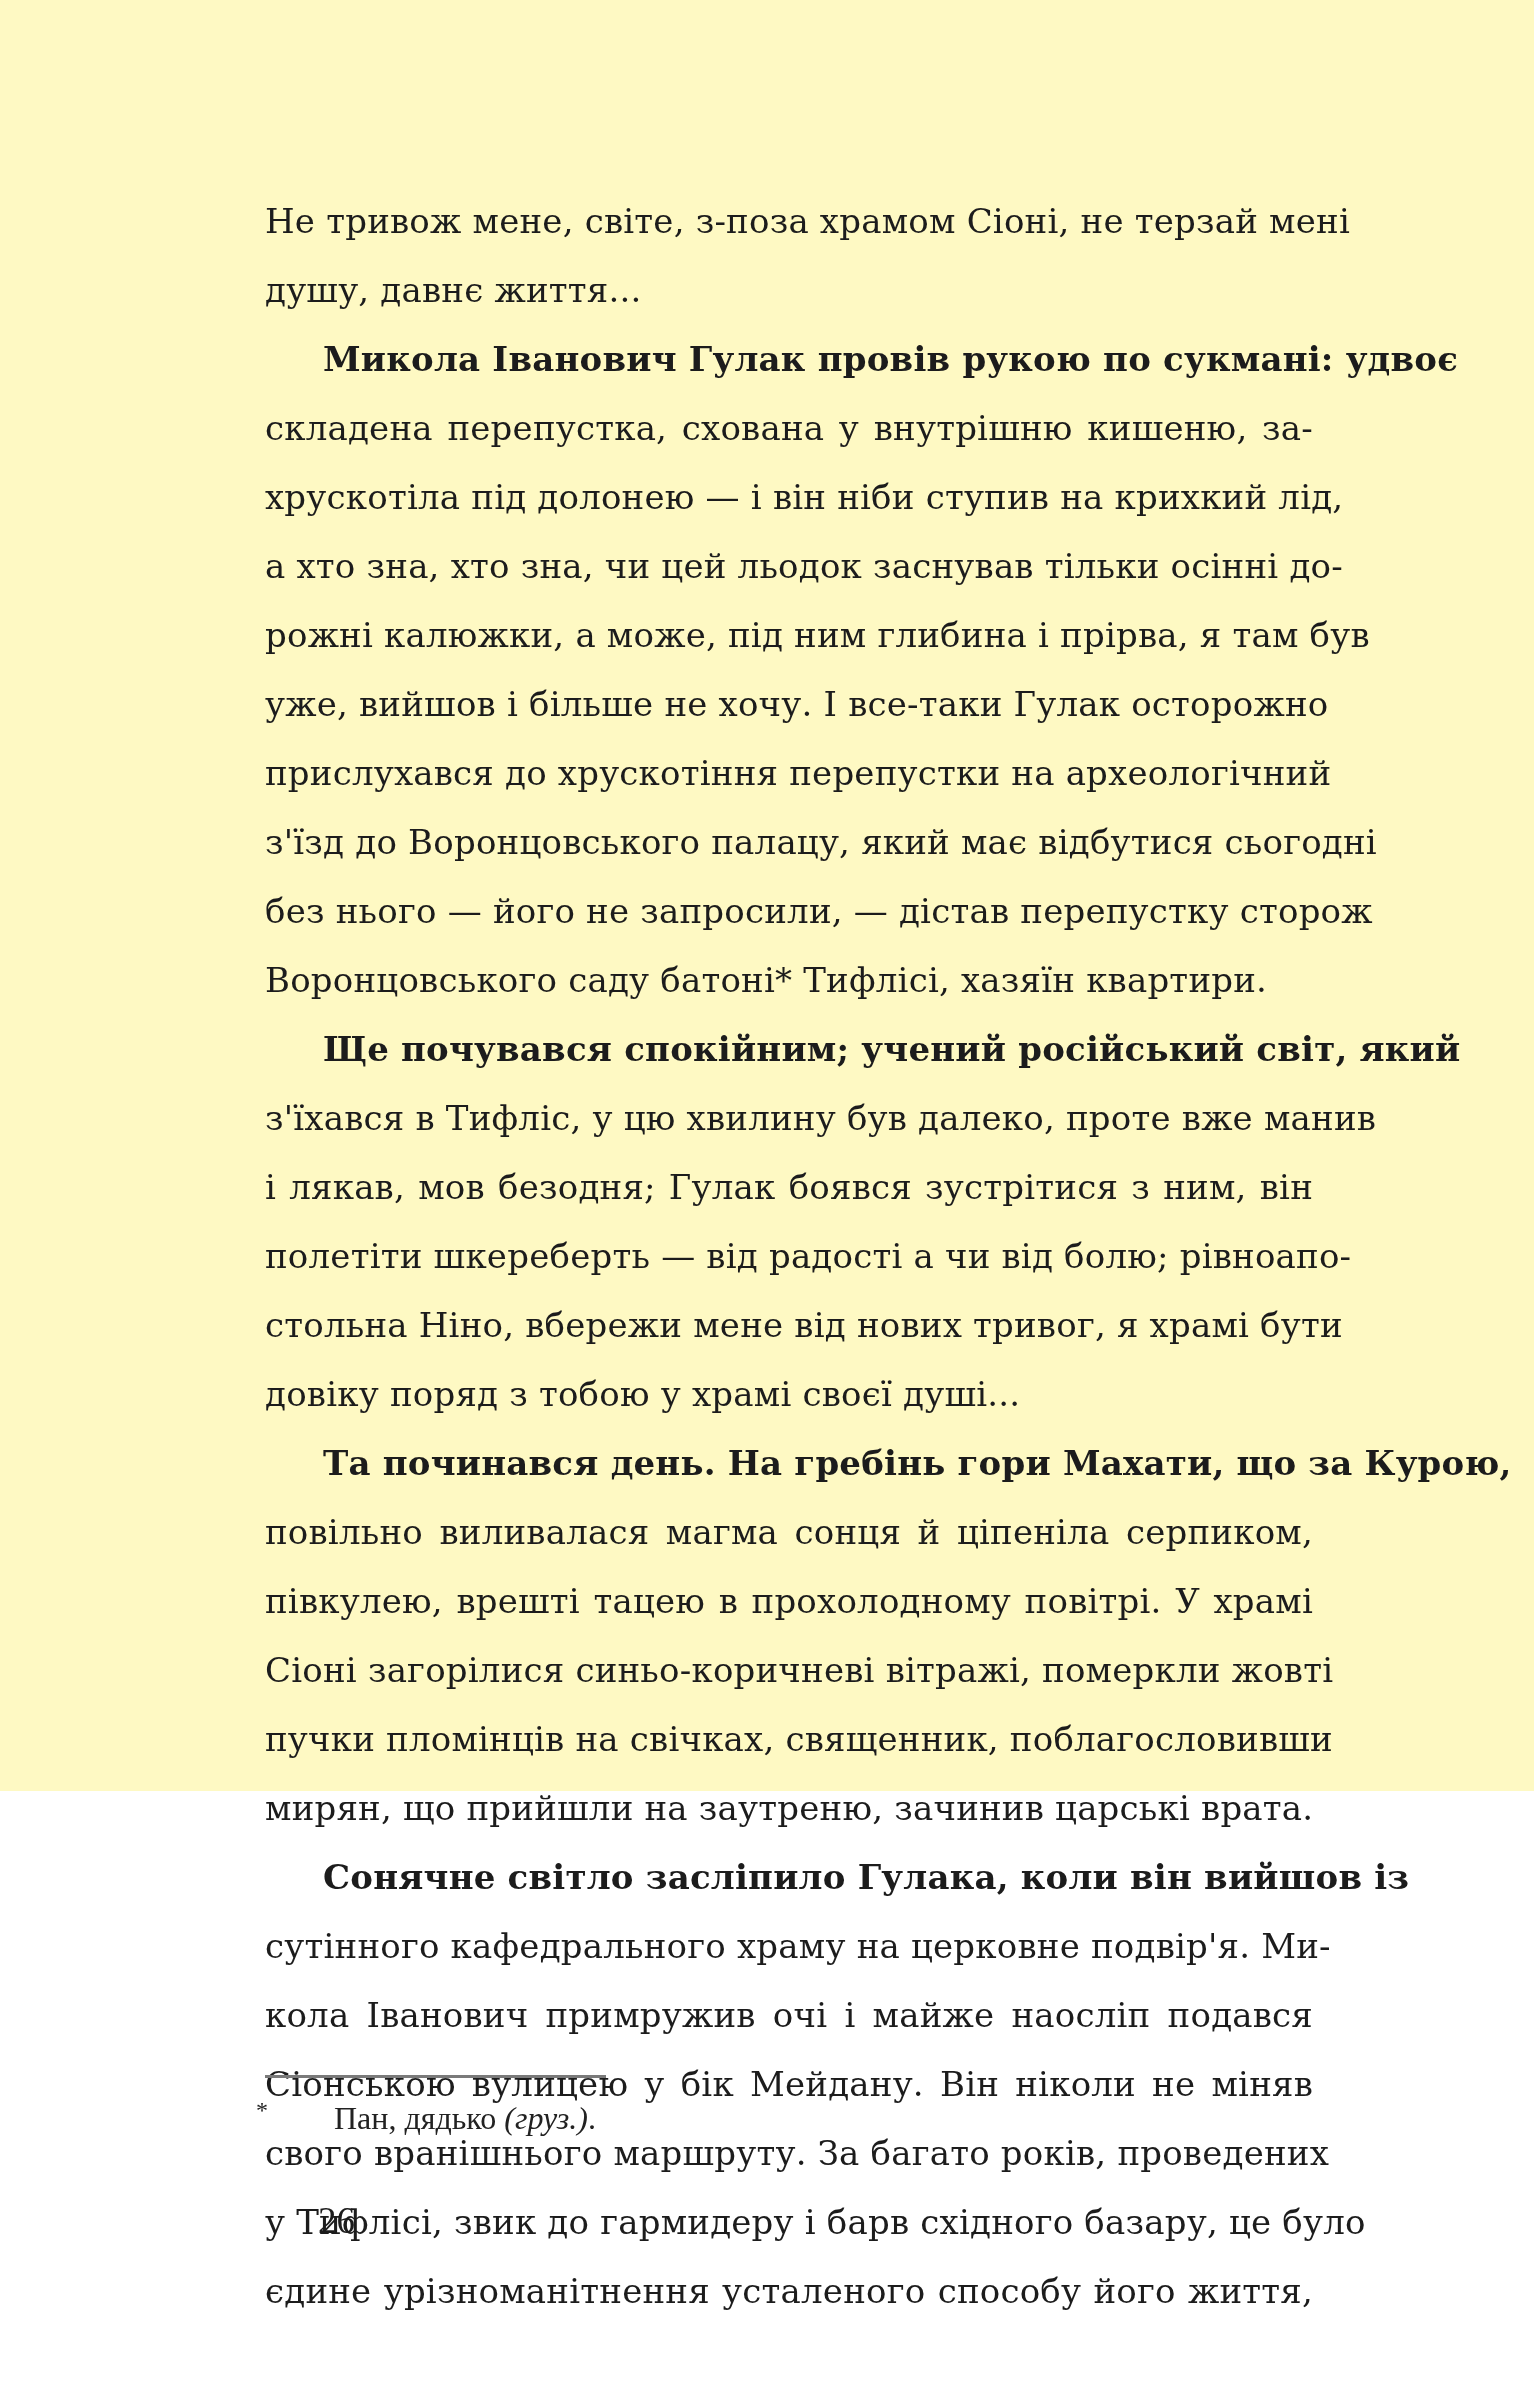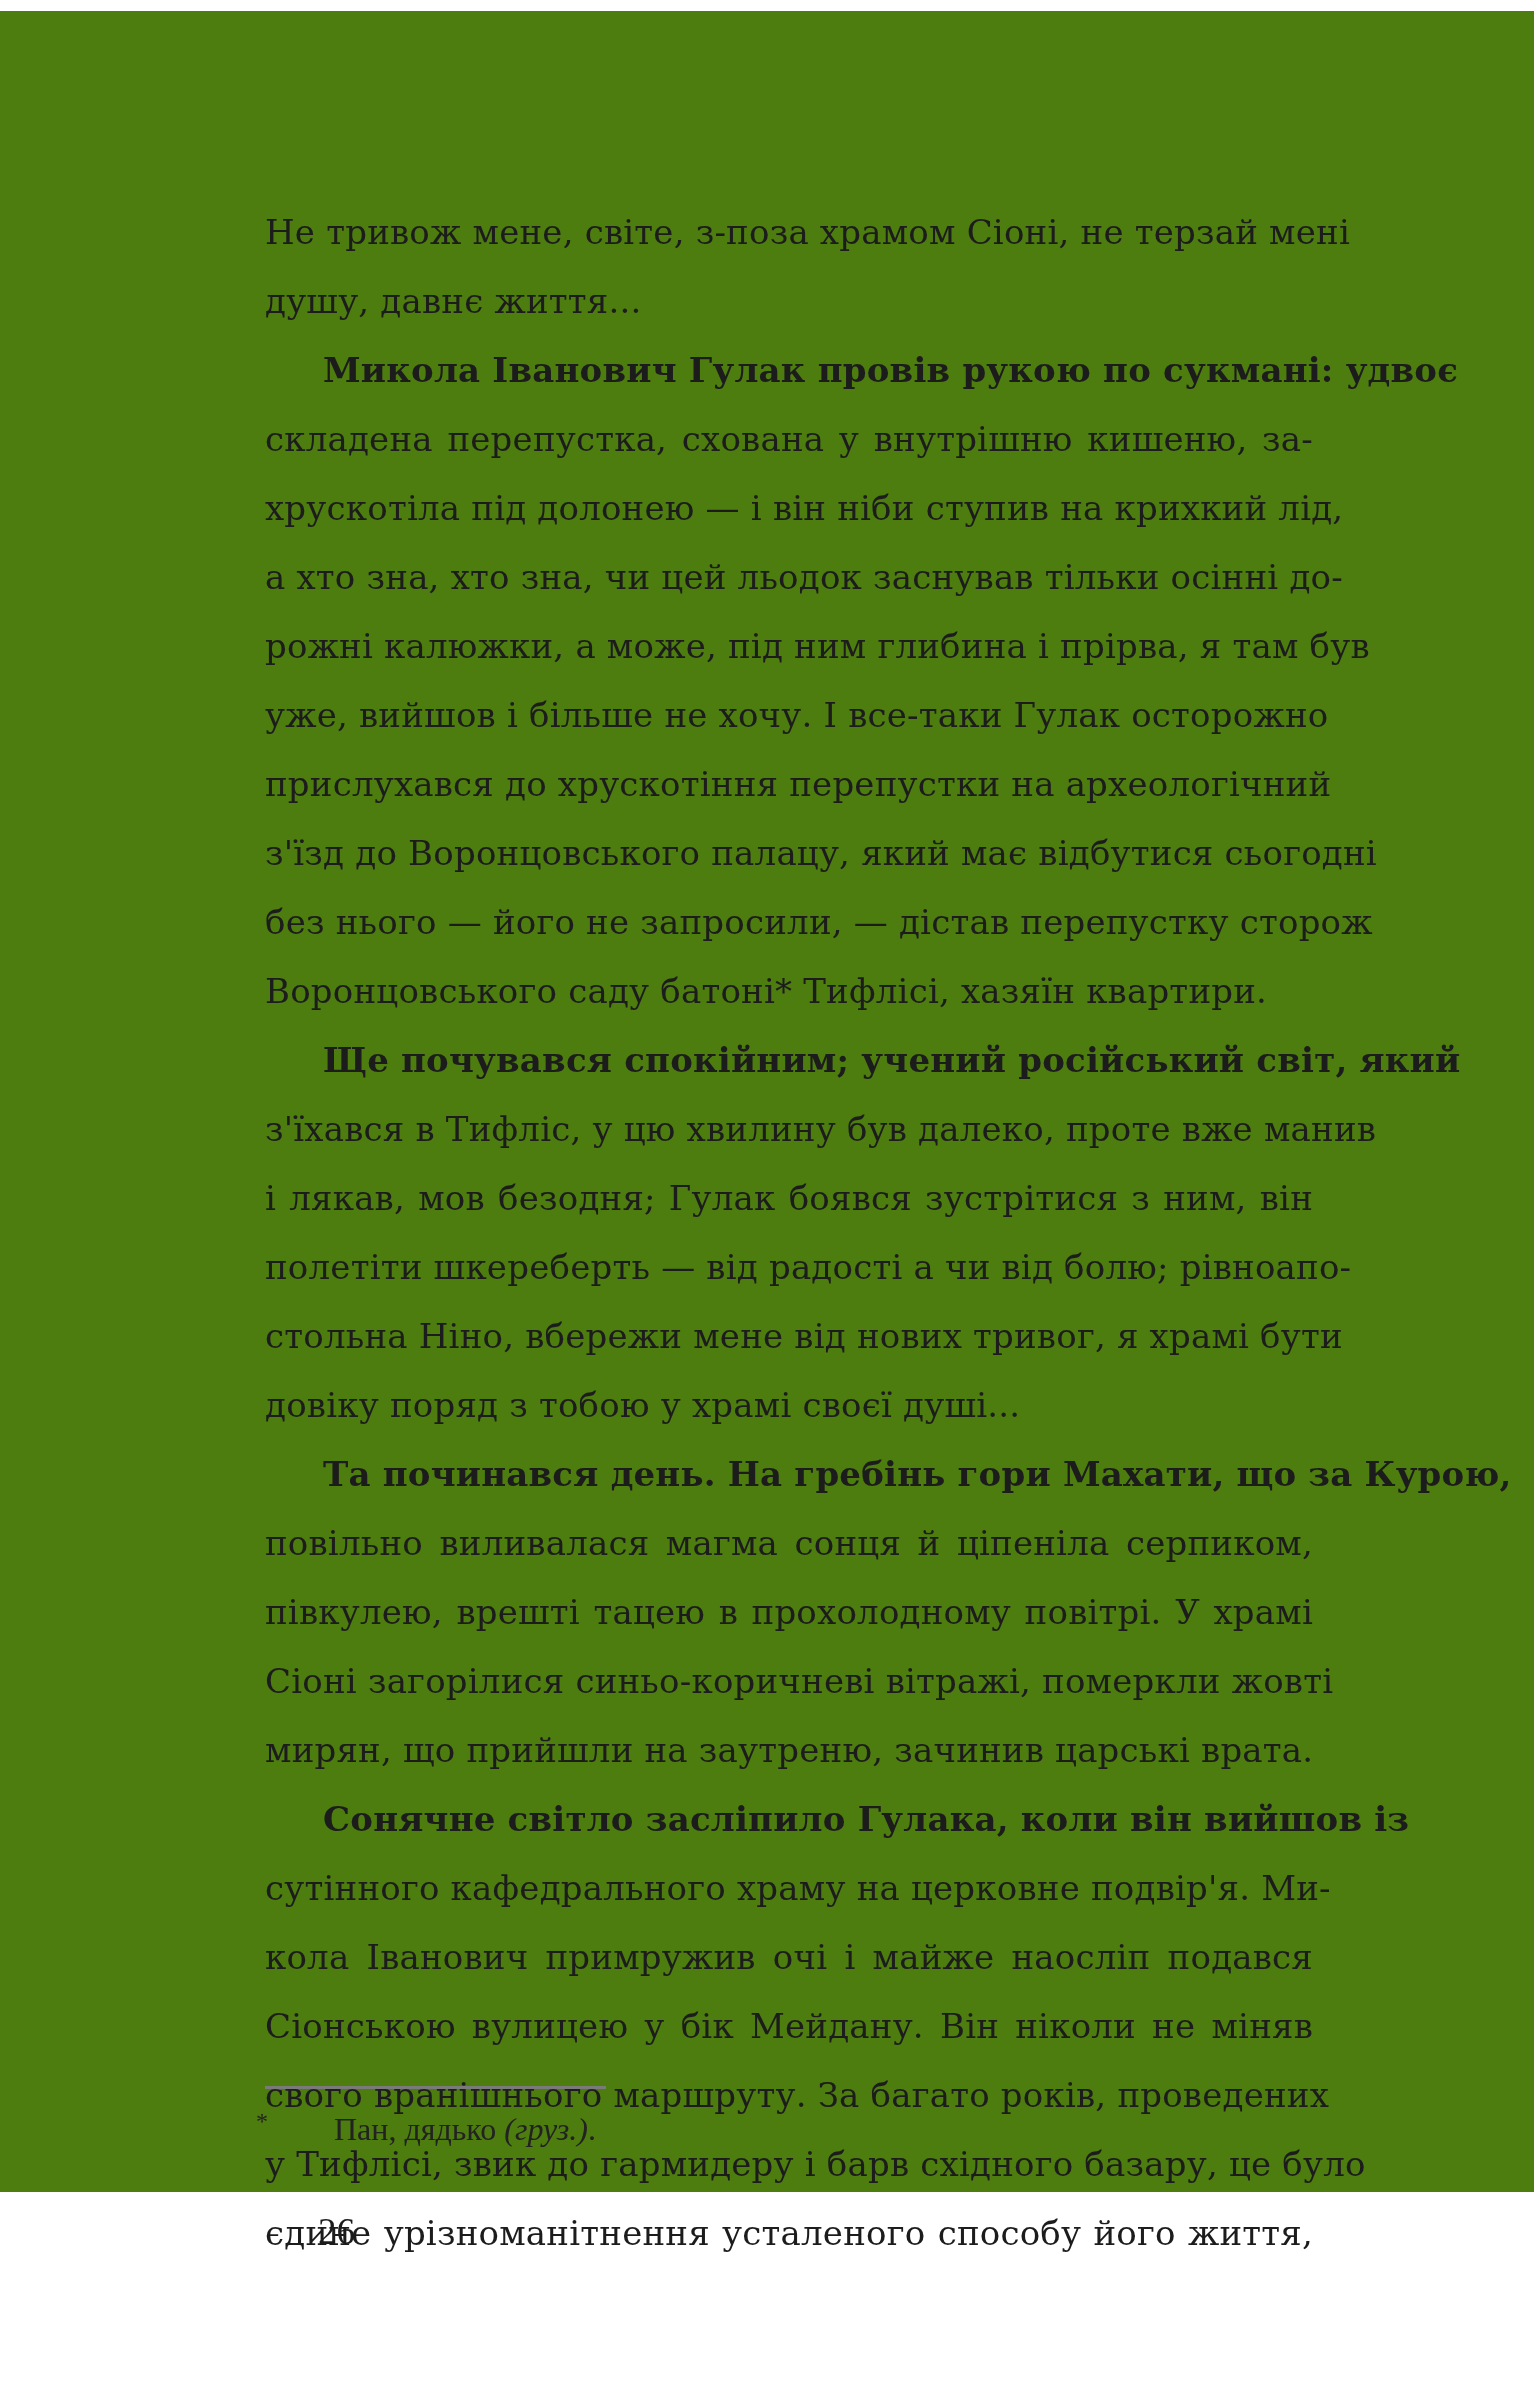--- a/index.html
+++ b/index.html
@@ -12,23 +12,22 @@
       height: 2389px;
       position: relative;
       overflow: hidden;
       font-family: "DejaVu Serif", "Liberation Serif", serif;
       color: #1c1c1c;
     }
     .page {
       position: absolute;
       left: 0; top: 0;
       width: 1535px;
-      height: 2181px;
-      background: #4d7c0f;
-      margin-top: 11px;
+      height: 1791px;
+      background: #fef9c3;
     }
     .body-text {
       position: absolute;
       left: 265px;
       top: 187px;
       width: 1048px;
     }
     .line {
       display: block;
       height: 69px;
@@ -105,20 +104,21 @@
       <span class="line indent">Ще почувався спокійним; учений російський світ, який</span>
       <span class="line">з'їхався в Тифліс, у цю хвилину був далеко, проте вже манив</span>
       <span class="line">і лякав, мов безодня; Гулак боявся зустрітися з ним, він</span>
       <span class="line">полетіти шкереберть — від радості а чи від болю; рівноапо-</span>
       <span class="line">стольна Ніно, вбережи мене від нових тривог, я храмі бути</span>
       <span class="line last">довіку поряд з тобою у храмі своєї душі...</span>
       <span class="line indent">Та починався день. На гребінь гори Махати, що за Курою,</span>
       <span class="line">повільно виливалася магма сонця й ціпеніла серпиком,</span>
       <span class="line">півкулею, врешті тацею в прохолодному повітрі. У храмі</span>
       <span class="line">Сіоні загорілися синьо-коричневі вітражі, померкли жовті</span>
+      <span class="line">пучки пломінців на свічках, священник, поблагословивши</span>
       <span class="line last">мирян, що прийшли на заутреню, зачинив царські врата.</span>
       <span class="line indent">Сонячне світло засліпило Гулака, коли він вийшов із</span>
       <span class="line">сутінного кафедрального храму на церковне подвір'я. Ми-</span>
       <span class="line">кола Іванович примружив очі і майже наосліп подався</span>
       <span class="line">Сіонською вулицею у бік Мейдану. Він ніколи не міняв</span>
       <span class="line">свого вранішнього маршруту. За багато років, проведених</span>
       <span class="line">у Тифлісі, звик до гармидеру і барв східного базару, це було</span>
       <span class="line">єдине урізноманітнення усталеного способу його життя,</span>
     </div>
 

